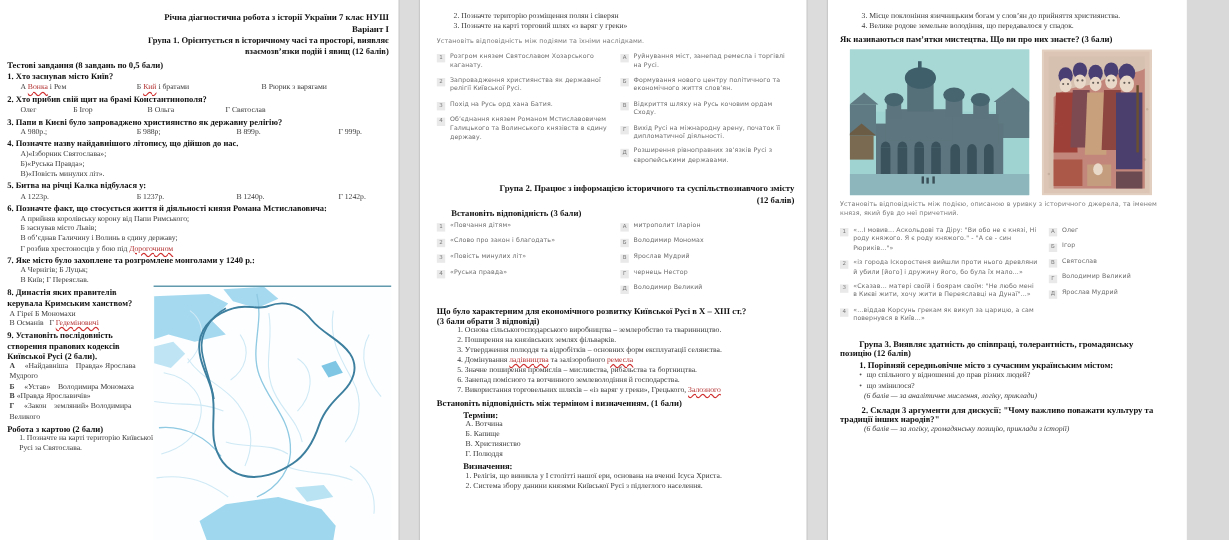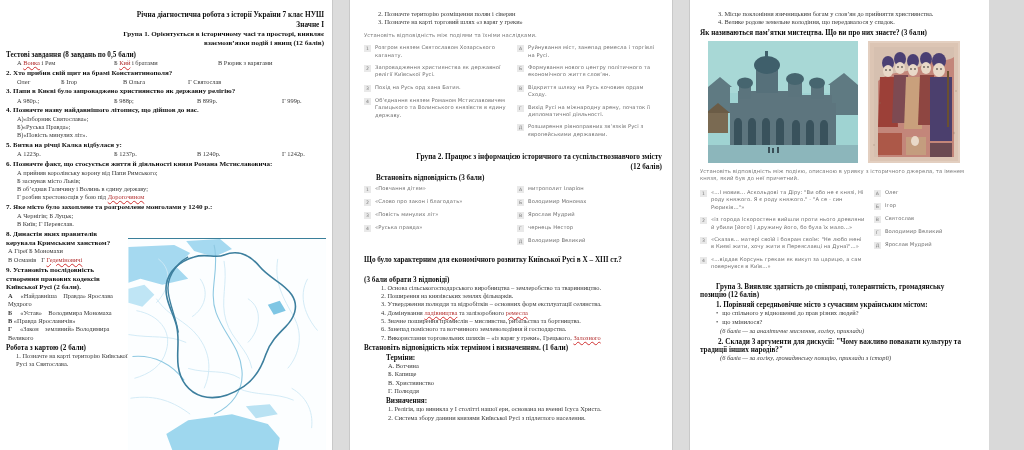--- a/index.html
+++ b/index.html
@@ -113,26 +113,30 @@
   .dash::before { content: "\2022"; margin-right: 4px; color:#555; }
 </style>
 </head>
 <body>
 
 <div class="doc-viewport">
 
   <div class="page page-1">
 
     <div class="ttl">Річна діагностична робота з історії України 7 клас НУШ</div>
-    <div class="ttl">Значне І</div>
+    <div class="ttl">Варіант І</div>
     <div class="ttl sub">Група 1. Орієнтується в історичному часі та просторі, виявляє</div>
     <div class="ttl sub">взаємозв’язки подій і явищ (12 балів)</div>
 
     <div class="h-bold">Тестові завдання (8 завдань по 0,5 бали)</div>
 
+    <div class="q">
+      <span class="q-num">1.</span>
+      <span>Хто заснував місто Київ?</span>
+    </div>
     <div class="opts indent">
       <span style="width:97px">А <span class="spell">Вонка</span> і Рем</span>
       <span style="width:104px">Б <span class="spell">Кий</span> і братами</span>
       <span>В Рюрик з варягами</span>
     </div>
 
     <div class="q">
       <span class="q-num">2.</span>
       <span>Хто прибив свій щит на брамі Константинополя?</span>
     </div>
@@ -343,21 +347,21 @@
           <div class="mtxt">чернець Нестор</div>
         </div>
         <div class="match-row">
           <div class="mkey">Д</div>
           <div class="mtxt">Володимир Великий</div>
         </div>
       </div>
     </div>
 
     <div class="h-bold" style="margin-top:6px">Що було характерним для економічного розвитку Київської Русі в X – XIII ст.?</div>
-    <div class="h-bold" style="margin-top:12px">(3 бали обрати 3 відповіді)</div>
+    <div class="h-bold" style="margin-top:0">(3 бали обрати 3 відповіді)</div>
 
     <div class="opt-line indent2">1. Основа сільськогосподарського виробництва – землеробство та тваринництво.</div>
     <div class="opt-line indent2">2. Поширення на князівських землях фільварків.</div>
     <div class="opt-line indent2">3. Утвердження полюддя та відробітків – основних форм експлуатації селянства.</div>
     <div class="opt-line indent2">4. Домінування <span class="spell">ладівництва</span> та залізоробного <span class="spell">ремесла</span></div>
     <div class="opt-line indent2">5. Значне поширення промислів – мисливства, рибальства та бортництва.</div>
     <div class="opt-line indent2">6. Занепад помісного та вотчинного землеволодіння й господарства.</div>
     <div class="opt-line indent2">7. Використання торговельних шляхів – «із варяг у греки», Грецького, <span class="spell">Залозного</span></div>
 
     <div class="h-bold" style="margin-top:2px">Встановіть відповідність між терміном і визначенням. (1 бали)</div>

